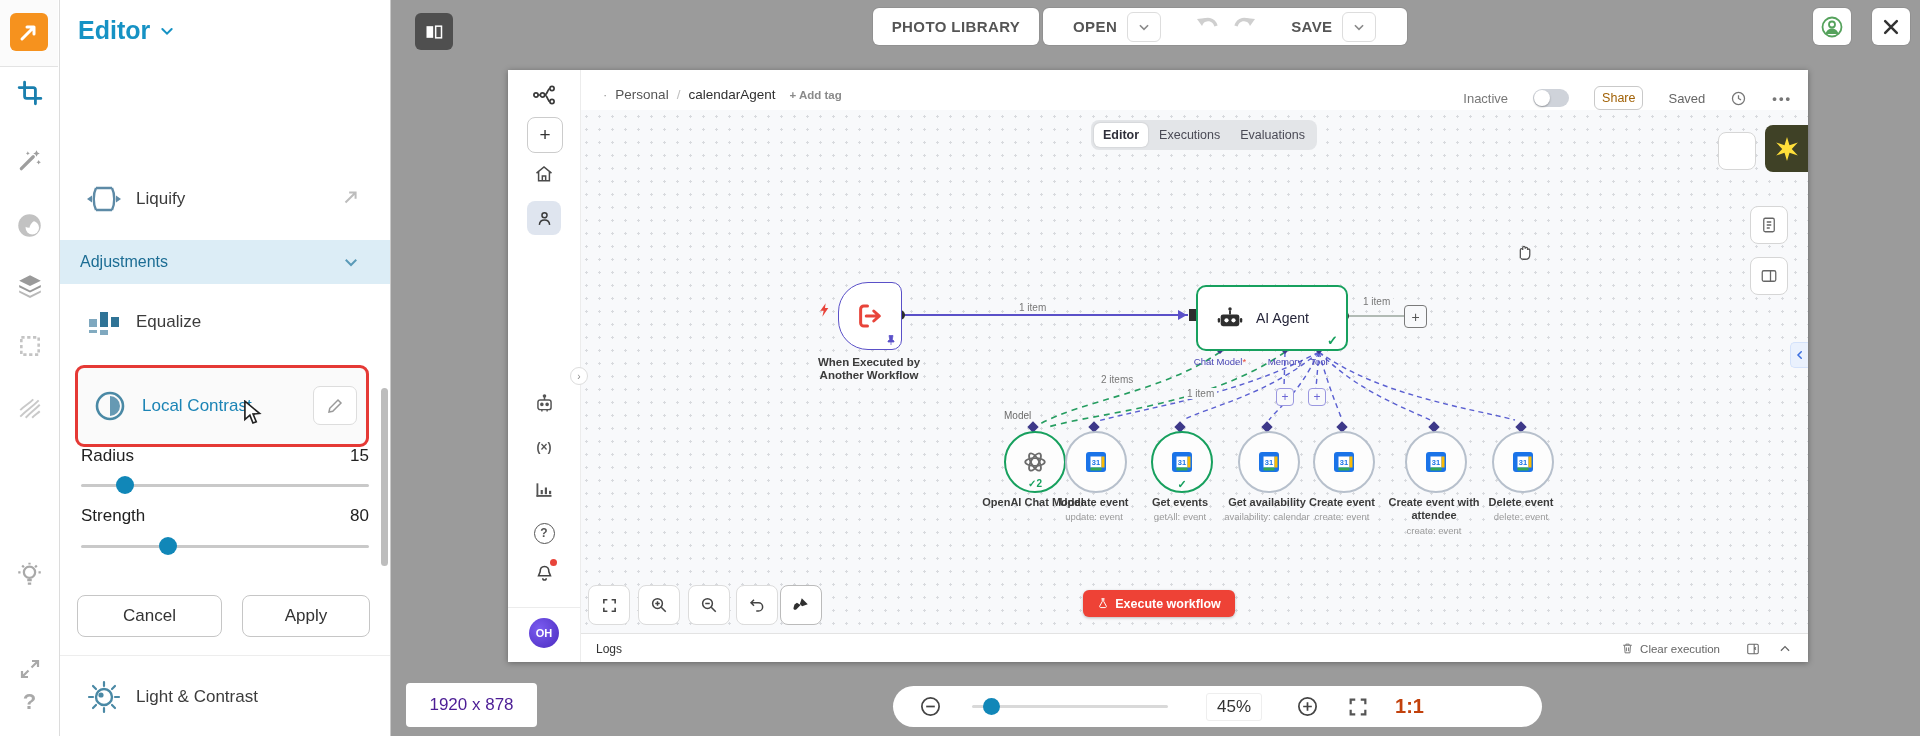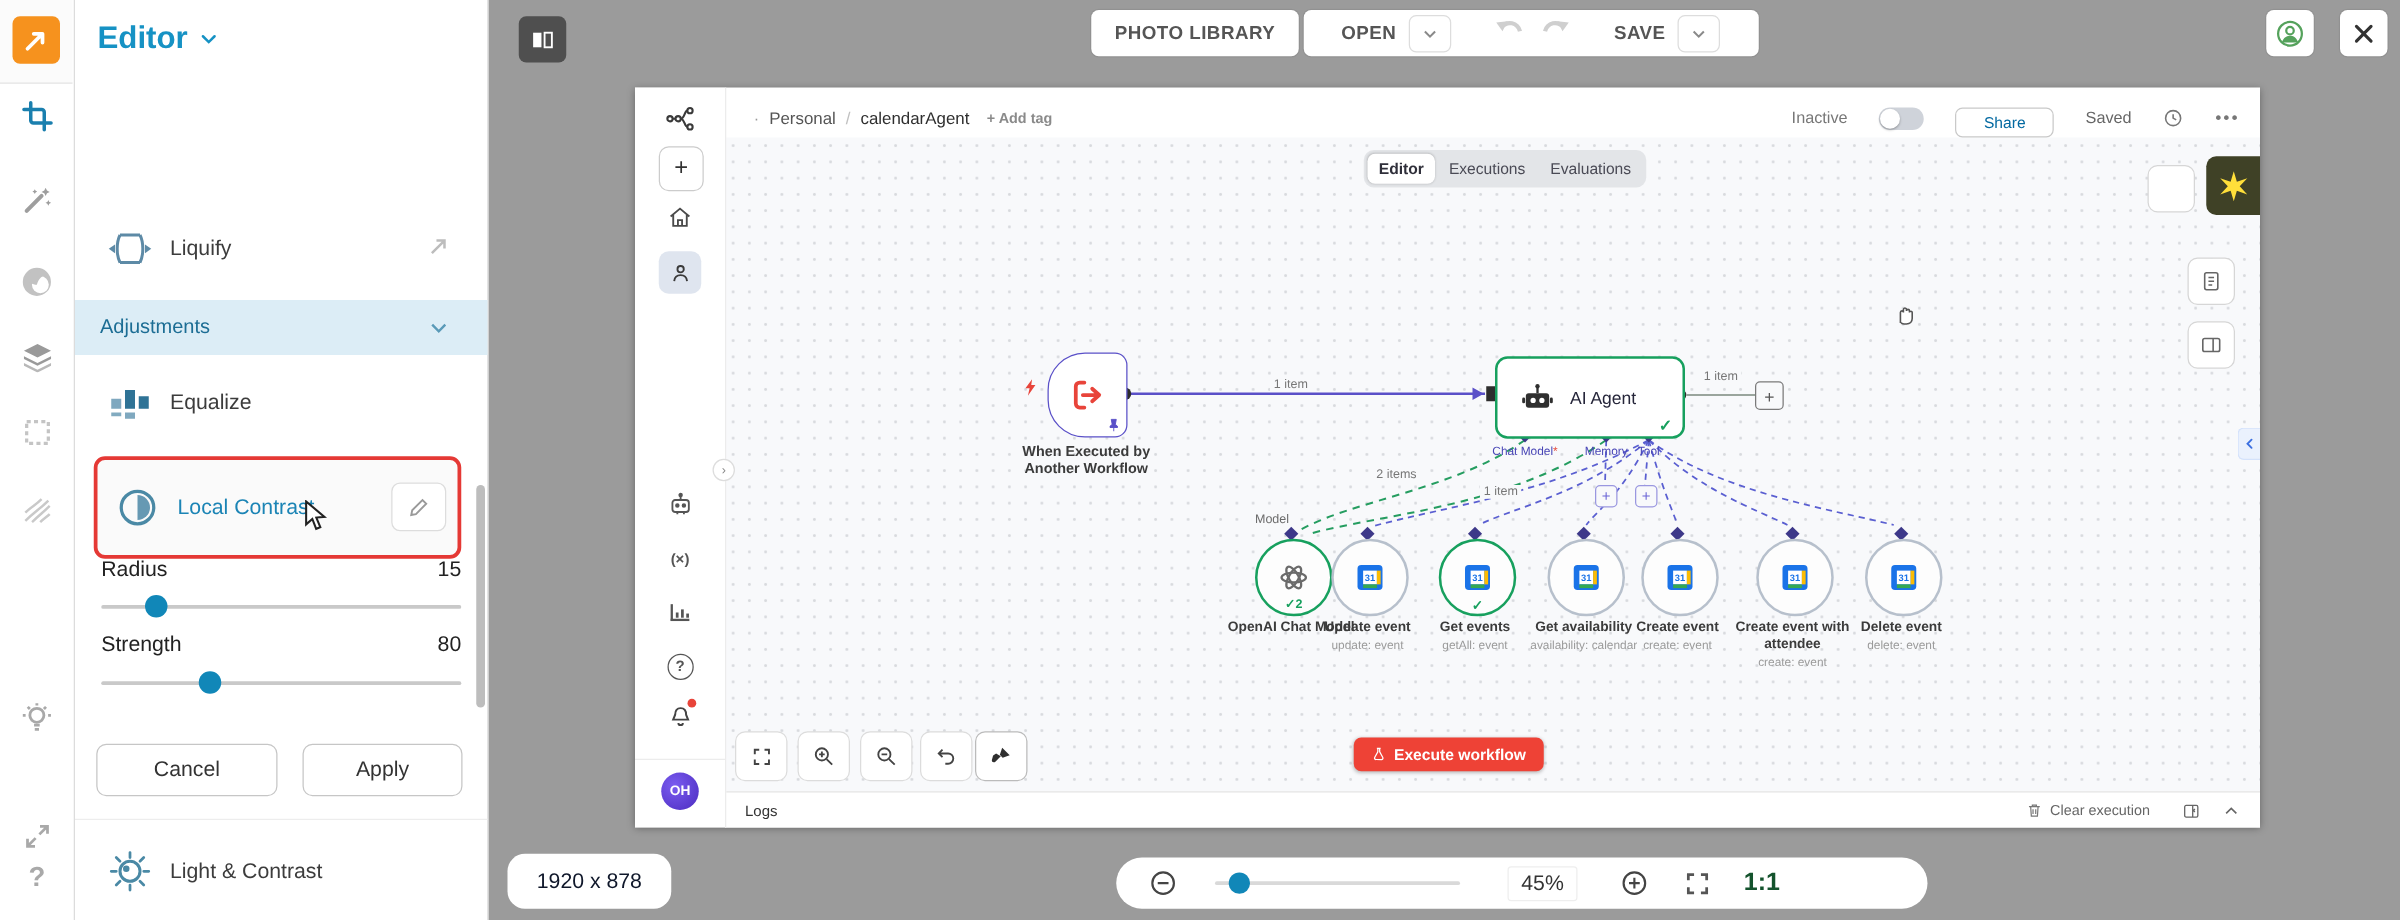--- a/index.html
+++ b/index.html
@@ -52,31 +52,31 @@
   .plus-sq{position:absolute;border-radius:4px;display:flex;align-items:center;justify-content:center;background:#f8f9fb;z-index:3}
   .cvbtn{position:absolute;top:515px;width:40px;height:38px;background:#fff;border:1px solid #dcdcdc;border-radius:8px;display:flex;align-items:center;justify-content:center;z-index:4}
   .fbtn{position:absolute;width:36px;height:36px;background:#fff;border:1px solid #d6d6d6;border-radius:8px;display:flex;align-items:center;justify-content:center;z-index:5}
   #tabs{position:absolute;left:583px;top:50px;background:#e3e5e8;border-radius:8px;padding:3px;display:flex;gap:2px;z-index:5}
   .tab{font-size:12.5px;color:#4a4a55;padding:5px 9px;border-radius:6px}
   .tab.active{background:#fff;color:#2f2f3a;font-weight:bold;box-shadow:0 0 2px rgba(0,0,0,.2)}
   #n8n-logs{position:absolute;left:72px;top:563px;width:1228px;height:29px;background:#fff;border-top:1px solid #e3e3e3;display:flex;align-items:center;z-index:5}
 
   
   #crumb{position:absolute;left:95px;top:17px;display:flex;align-items:center;gap:8px;z-index:6}
-  #hdr-right{position:absolute;right:16px;top:16px;display:flex;gap:25px;z-index:6}
+  #hdr-right{position:absolute;right:16px;top:16px;display:flex;align-items:center;gap:25px;z-index:6}
   .toggle{width:36px;height:18px;border-radius:9px;background:#cfd3da;position:relative}
   .toggle .knob{position:absolute;left:1px;top:1px;width:16px;height:16px;border-radius:50%;background:#fff;box-shadow:0 1px 2px rgba(0,0,0,.3)}
 
   
   #trigger-node{position:absolute;left:330px;top:212px;width:62px;height:66px;background:#fff;border:1.7px solid #5a50c8;border-radius:30px 10px 10px 30px;z-index:3;display:flex;align-items:center;justify-content:center}
   #agent-node{position:absolute;left:688px;top:215px;width:148px;height:62px;background:#fff;border:2px solid #17a05e;border-radius:10px;z-index:3;display:flex;align-items:center}
   .checkmark{color:#17a05e;font-weight:bold}
 
   
-  #dims-label{position:absolute;left:15px;top:683px;width:131px;height:44px;background:#fff;border-radius:14px;display:flex;align-items:center;justify-content:center;font-size:17px;color:#0f172a}
+  #dims-label{position:absolute;left:15px;top:683px;width:131px;height:44px;background:#fff;border-radius:4px;display:flex;align-items:center;justify-content:center;font-size:17px;color:#4c1d95}
   #zoombar{position:absolute;left:502px;top:686px;width:649px;height:41px;background:#fff;border-radius:21px;display:flex;align-items:center;padding-left:26px;box-sizing:border-box}
 </style>
 </head>
 <body>
 
 <div id="app">
 
   <div id="rail">
     <div id="logo-cell">
       <div id="logo-box">
@@ -292,21 +292,21 @@
         <span style="color:#c0c0c0;font-size:13.5px">/</span>
         <span style="color:#2f2f2f;font-size:13.5px;font-weight:500">calendarAgent</span>
         <span style="color:#8a8a8a;font-size:11.5px;font-weight:bold;margin-left:6px">+ Add tag</span>
       </div>
 
       <div id="hdr-right">
         <span style="font-size:13px;color:#777">Inactive</span>
         <span class="toggle">
             <span class="knob"></span>
           </span>
-        <span style="font-size:12.5px;color:#0369a1;border:1px solid #c9c9c9;border-radius:6px;padding:4px 22px;font-weight:500">Share</span>
+        <span style="font-size:12.5px;color:#a16207;border:1px solid #c9c9c9;border-radius:6px;padding:4px 7px;font-weight:500">Share</span>
         <span style="font-size:13px;color:#666">Saved</span>
         <svg width="17" height="17" viewBox="0 0 24 24">
             <circle cx="12" cy="12" r="8.5" fill="none" stroke="#777" stroke-width="1.8"></circle>
             <path d="M12 7.5 V12 l3.5 2" stroke="#777" stroke-width="1.8" fill="none"></path>
           </svg>
         <span style="color:#777;font-weight:bold;letter-spacing:2px;font-size:13px">•••</span>
       </div>
 
       <div id="n8n-sidebar">
         <span class="nsic" style="top:13px">
@@ -627,17 +627,17 @@
         <span style="position:absolute;left:11px;top:-7px;width:17px;height:17px;border-radius:50%;background:#1187b8"></span>
       </span>
       <span style="margin-left:38px;font-size:17px;color:#333;border:1px solid #eee;padding:3px 10px;border-radius:3px">45%</span>
       <svg style="margin-left:34px" width="23" height="23" viewBox="0 0 24 24" stroke="#444" stroke-width="1.8" fill="none">
           <circle cx="12" cy="12" r="9"></circle>
           <path d="M7.5 12 h9 M12 7.5 v9"></path>
         </svg>
       <svg style="margin-left:28px" width="22" height="22" viewBox="0 0 24 24" stroke="#555" stroke-width="2.4" fill="none">
           <path d="M4 9 V4 h5 M15 4 h5 v5 M20 15 v5 h-5 M9 20 H4 v-5"></path>
         </svg>
-      <span style="margin-left:26px;font-size:20px;font-weight:bold;color:#14532d">1:1</span>
+      <span style="margin-left:26px;font-size:20px;font-weight:bold;color:#c2410c">1:1</span>
     </div>
 
   </div>
 </div>
 
 </body></html>

